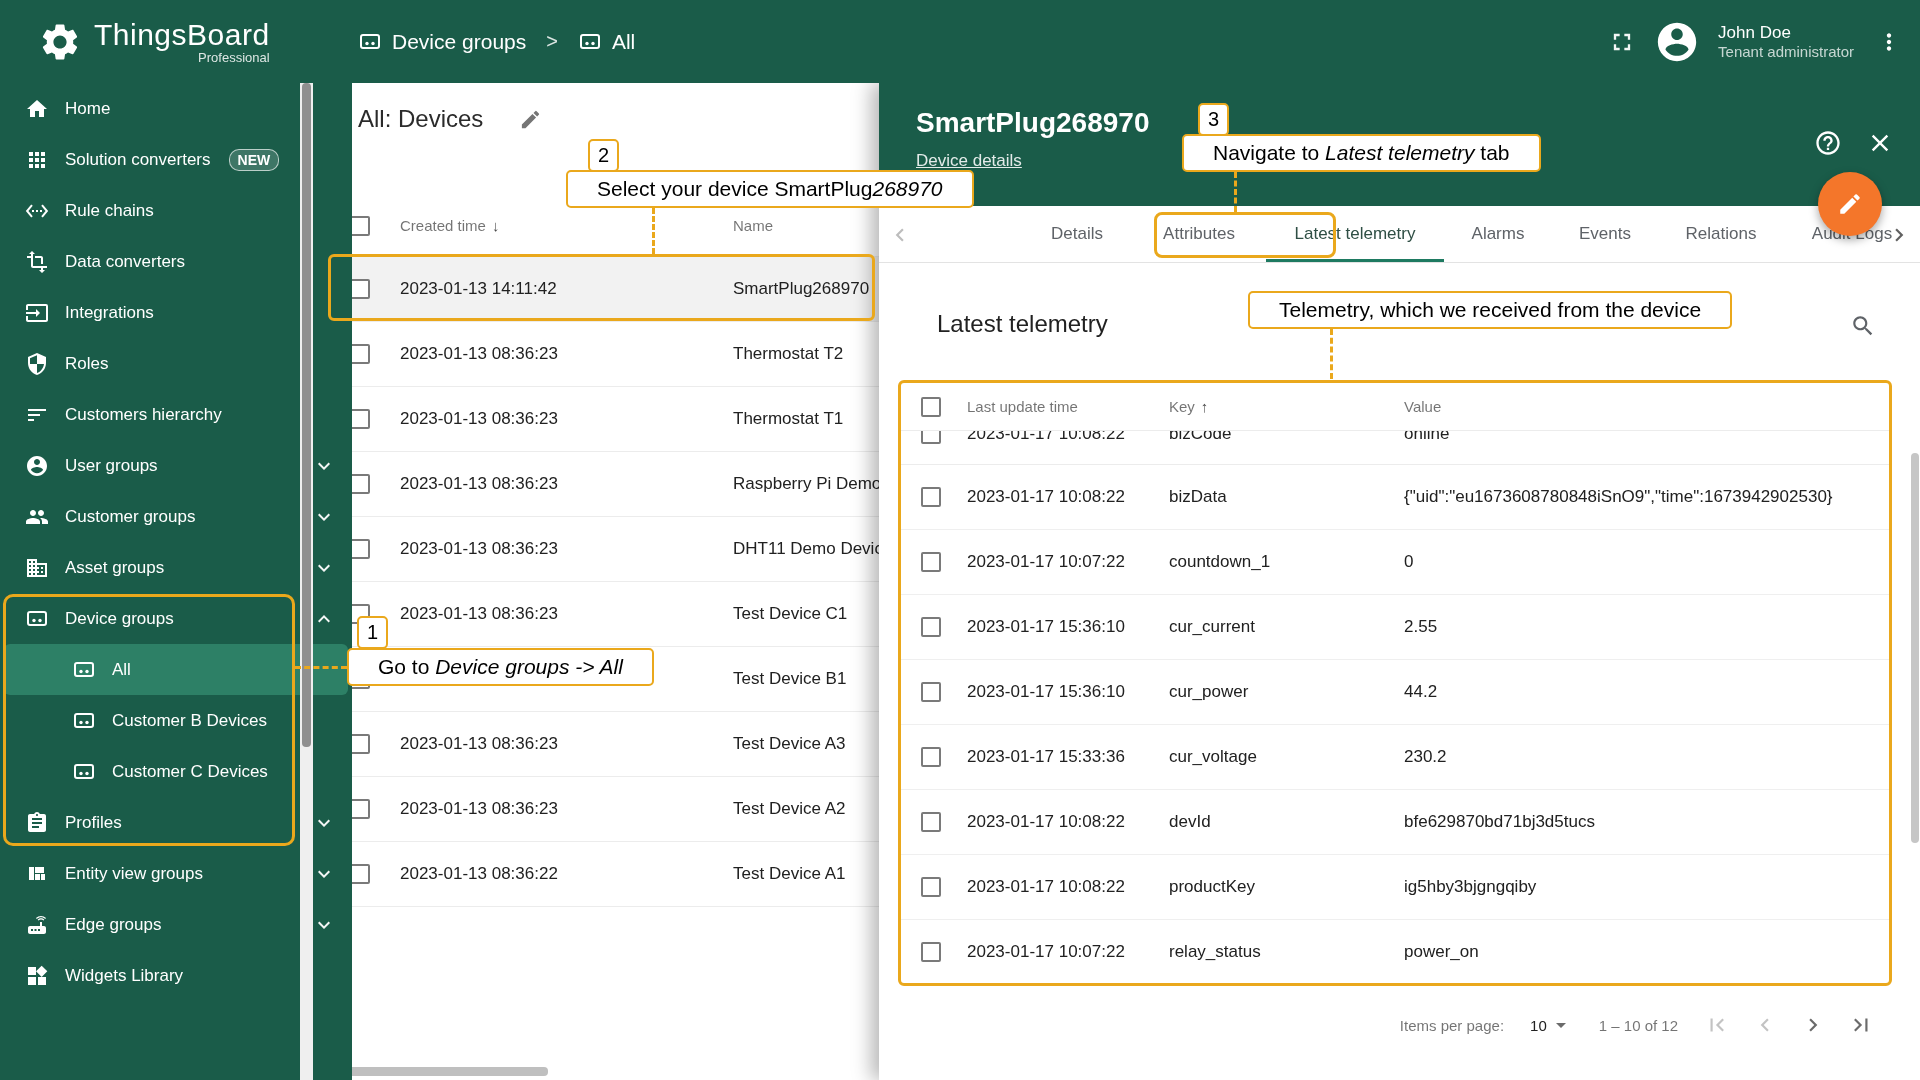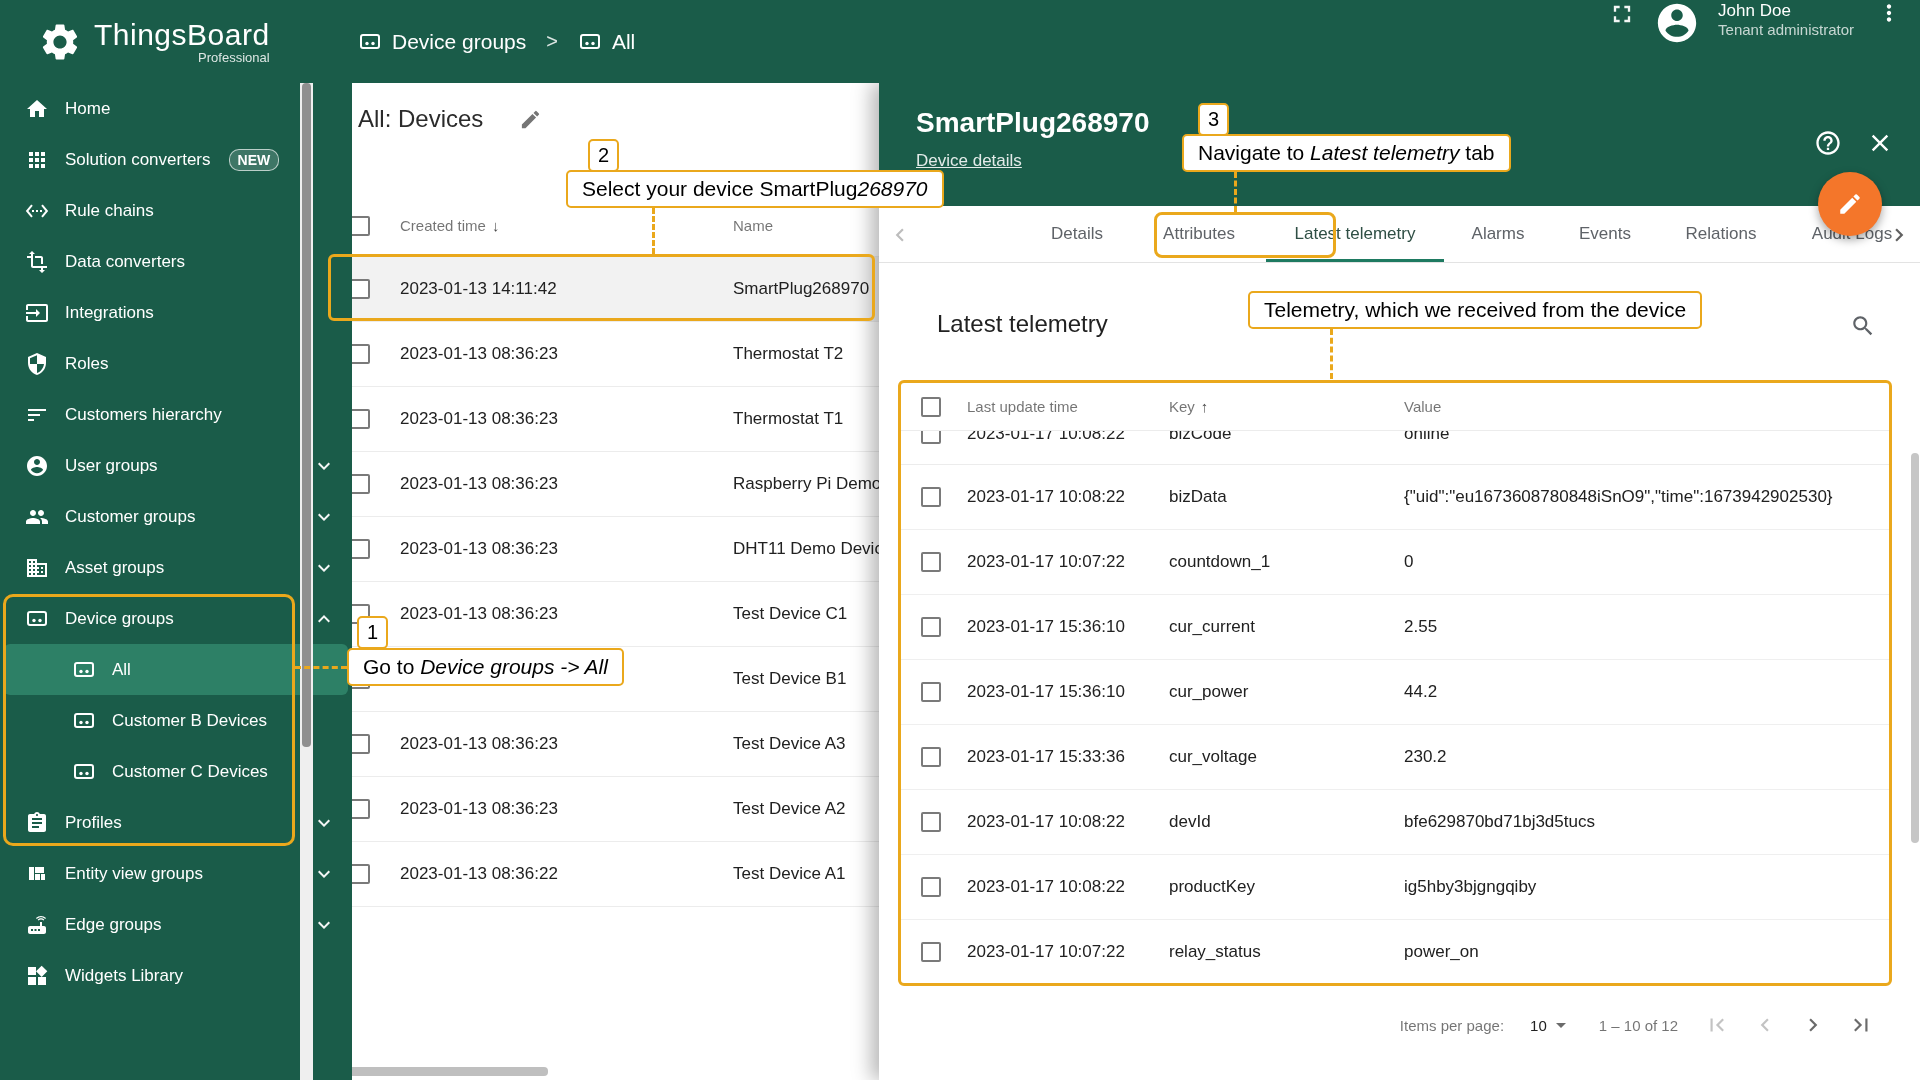--- a/index.html
+++ b/index.html
@@ -15,21 +15,21 @@
   
   .topbar{position:absolute;left:0;top:0;width:1920px;height:83px;background:var(--primary,#1a5c49);color:#fff;z-index:40;display:flex;align-items:center;}
   .logo{display:flex;align-items:center;gap:12px;margin-left:38px;cursor:pointer;}
   .logo-gear{width:44px;height:44px;color:#fff;}
   .logo-title{font-size:30px;letter-spacing:.5px;}
   .logo-sub{font-size:13px;opacity:.85;text-align:right;margin-top:-2px;}
   .breadcrumb{position:absolute;left:358px;top:0;height:83px;display:flex;align-items:center;font-size:21px;}
   .bc-item{display:flex;align-items:center;gap:10px;cursor:pointer;}
   .bc-icon{width:24px;height:24px;color:#fff;}
   .bc-sep{margin:0 20px;font-size:20px;opacity:.85;}
-  .topbar-right{position:absolute;right:18px;top:0;height:83px;display:flex;align-items:flex-start;gap:18px;}
+  .topbar-right{position:absolute;right:18px;top:0;height:83px;display:flex;align-items:center;gap:18px;}
   .fullscreen-ic{width:28px;height:28px;color:#fff;opacity:.95;cursor:pointer;}
   .avatar-ic{width:46px;height:46px;color:#fff;cursor:pointer;}
   .user-block{line-height:1.25;margin-right:4px;}
   .user-name{font-size:17px;}
   .user-role{font-size:15px;color:rgba(255,255,255,.75);}
   .kebab-ic{width:26px;height:26px;color:#fff;cursor:pointer;}
 
   
   .sidebar{position:absolute;left:0;top:83px;width:352px;bottom:0;background:var(--primary,#1a5c49);z-index:10;overflow:hidden;}
   .side-item{height:51px;display:flex;align-items:center;padding-left:25px;gap:16px;color:#fff;font-size:17px;position:relative;cursor:pointer;}
@@ -94,21 +94,21 @@
   .caret-ic{width:24px;height:24px;color:#6b6b6b;}
   .pg-nav{display:flex;align-items:center;gap:22px;}
   .pg-ic{width:26px;height:26px;cursor:pointer;}
   .pg-ic.disabled{color:#c3c3c3;cursor:default;}
   .pg-ic.enabled{color:#6b6b6b;}
   .dp-vscroll{position:absolute;right:1px;top:370px;width:8px;height:390px;background:#c6c6c6;border-radius:4px;cursor:grab;}
 
   
   .ann{position:absolute;z-index:70;pointer-events:none;}
   .ann-outline{border:3px solid var(--annotation,#eaa81c);border-radius:10px;background:transparent;}
-  .ann-box{background:#fff;border:2.5px solid var(--annotation,#eaa81c);border-radius:5px;padding:5px 14px;font-size:21px;color:#000;white-space:nowrap;}
+  .ann-box{background:#fff;border:2.5px solid var(--annotation,#eaa81c);border-radius:5px;padding:5px 29px;font-size:21px;color:#000;white-space:nowrap;}
   .ann-num{width:31px;height:33px;background:#fff;border:2.5px solid var(--annotation,#eaa81c);border-radius:5px;display:flex;align-items:center;justify-content:center;font-size:20px;color:#000;}
   .ann-dash-v{border-left:3px dashed var(--annotation,#eaa81c);width:0;}
   .ann-dash-h{border-top:3px dashed var(--annotation,#eaa81c);height:0;}
   #ann-sidebar-outline{left:3px;top:594px;width:292px;height:252px;}
   #ann-dash1{left:295px;top:666px;width:52px;}
   #ann-num1{left:357px;top:616px;}
   #ann-box1{left:347px;top:648px;}
   #ann-row-outline{left:328px;top:254px;width:547px;height:67px;border-radius:6px;}
   #ann-num2{left:588px;top:139px;}
   #ann-box2{left:566px;top:170px;}

